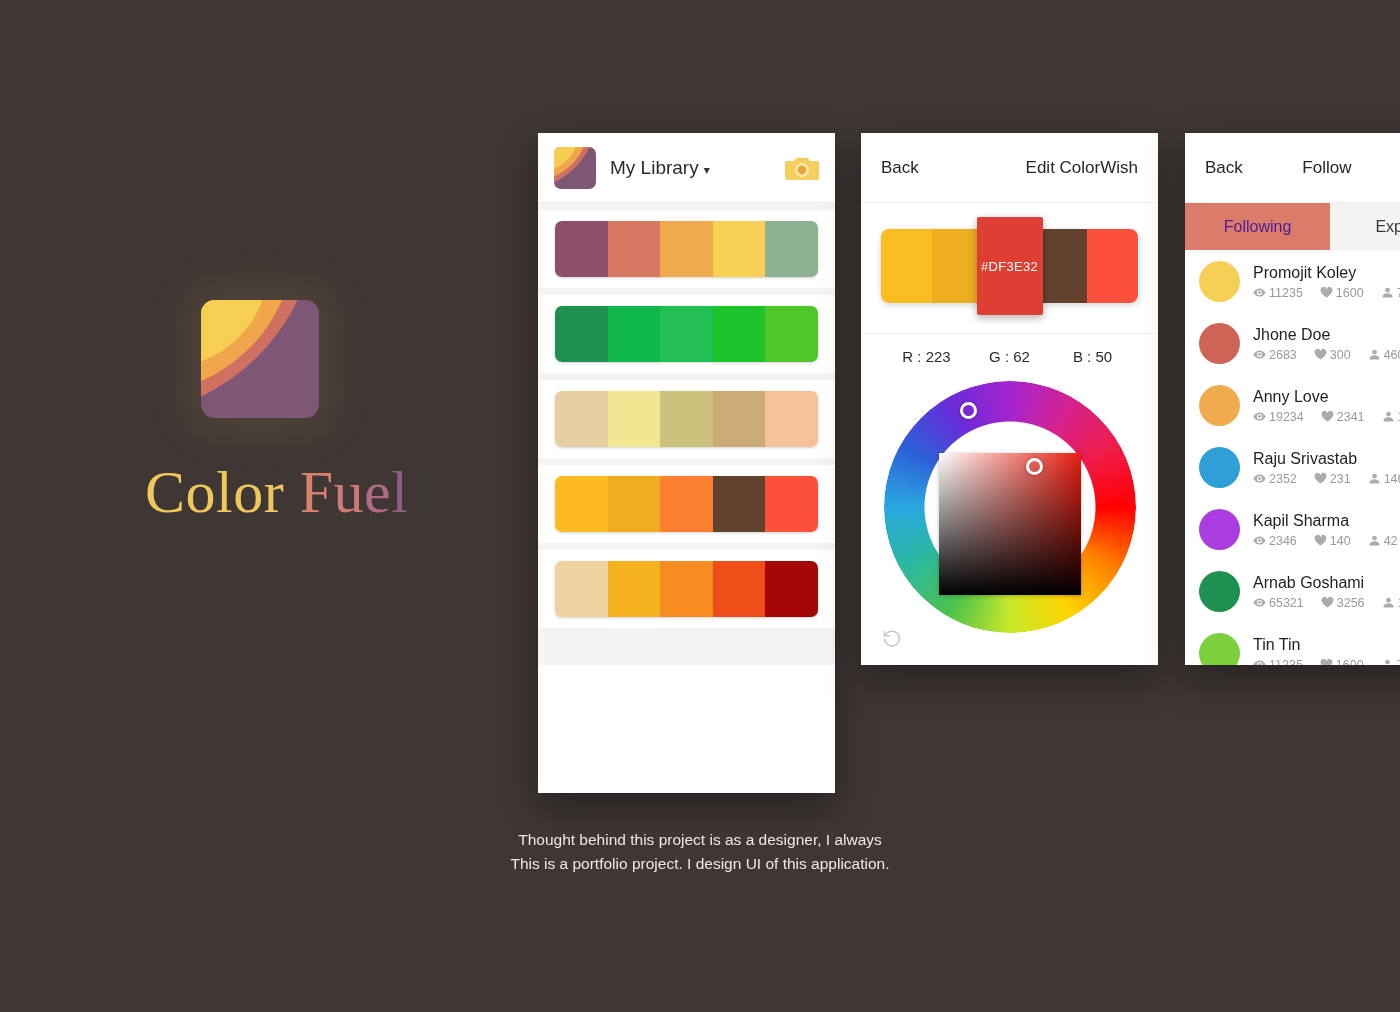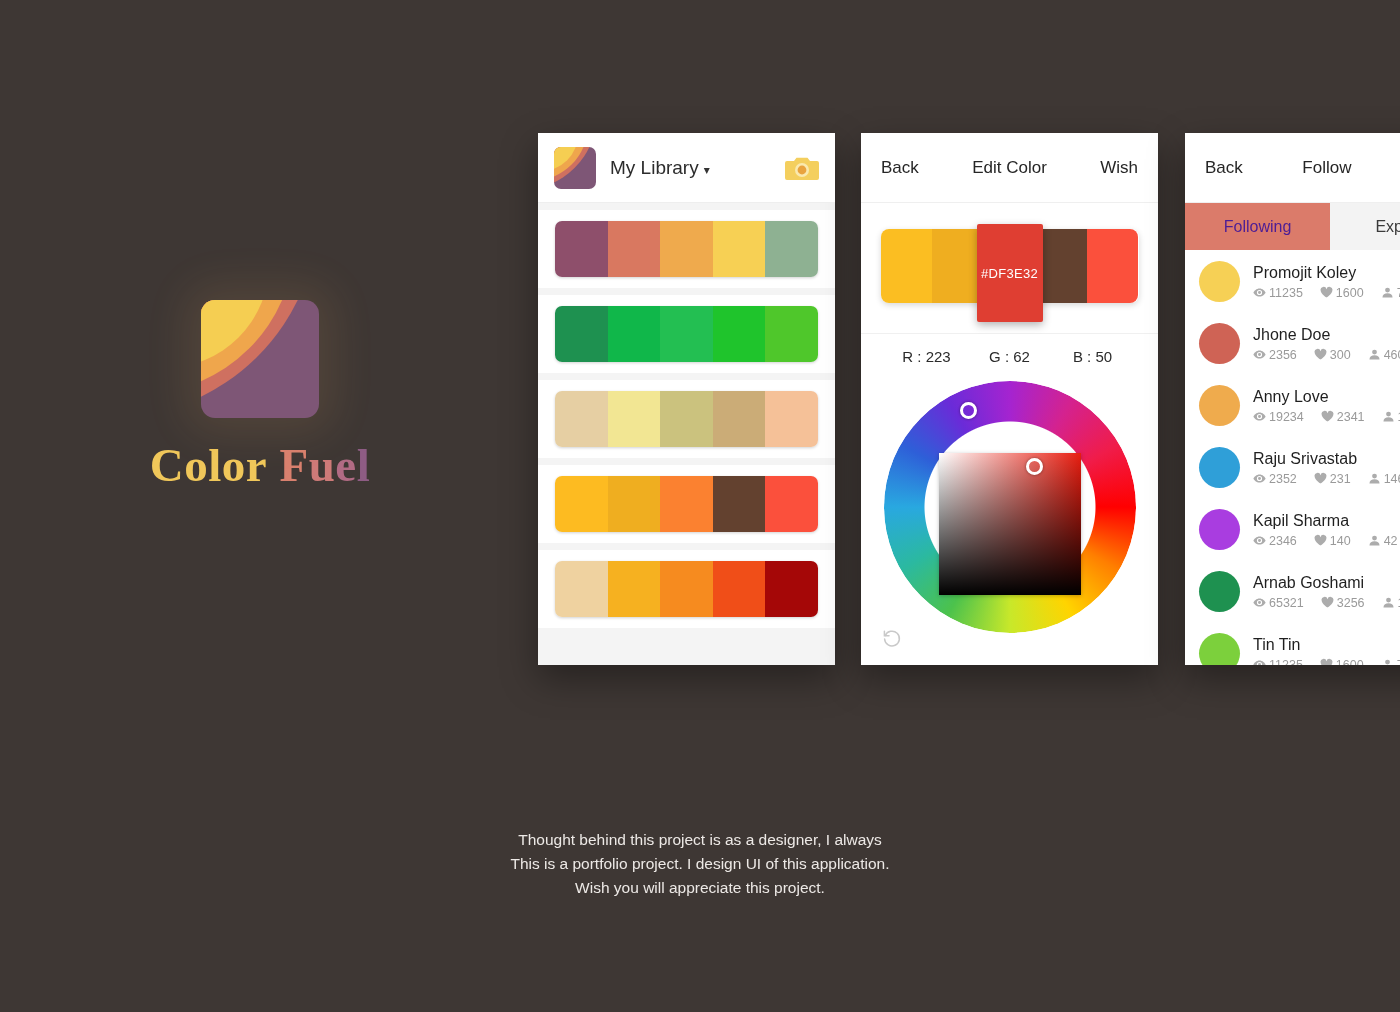--- a/index.html
+++ b/index.html
@@ -17,37 +17,37 @@
     width:118px; height:118px; margin:0 auto;
     border-radius:14px; position:relative; overflow:hidden;
     background:#7E5676;
     box-shadow:0 0 42px 16px rgba(255,190,110,.10);
   }
   .arc { position:absolute; right:-2px; bottom:-2px; border-radius:50%; }
   .arc.a1 { width:210px; height:210px; background:#CF7060; left:-92px; top:-92px; right:auto; bottom:auto; border-radius:0 0 100% 0; }
   .arc.a2 { width:156px; height:156px; background:#EFA64C; left:-62px; top:-62px; border-radius:0 0 100% 0; }
   .arc.a3 { width:104px; height:104px; background:#F5CE52; left:-36px; top:-36px; border-radius:0 0 100% 0; }
   #logo-wordmark {
-    margin-top:24px; font-family:"Liberation Serif", serif;
-    font-size:47px; font-weight:bold; letter-spacing:.5px;
+    margin-top:44px; font-family:"Liberation Serif", serif;
+    font-size:60px; font-weight:normal; letter-spacing:.5px;
     line-height:1;
   }
   .w-color { color:#F0C75A; }
   .w-f { color:#D9806E; }
   .w-u { color:#CE7A78; }
   .w-e { color:#B16B84; }
   .w-l { color:#8E5C84; }
 
   
   .phone {
     position:absolute; top:133px; background:#FFFFFF;
     overflow:hidden;
     box-shadow:0 14px 34px rgba(0,0,0,.38);
   }
-  #phone1 { left:538px; width:297px; height:532px; }
+  #phone1 { left:538px; width:297px; height:660px; }
   #phone2 { left:861px; width:297px; height:532px; }
   #phone3 { left:1185px; width:290px; height:532px; }
 
   
   .nav1 {
     height:70px; display:flex; align-items:center; padding:0 16px;
     background:#fff; border-bottom:1px solid #EEE; position:relative; z-index:3;
   }
   .nav1-logo { width:42px; height:42px; border-radius:7px; position:relative; overflow:hidden; background:#7E5676; flex:0 0 auto; }
   .nav1-logo .arc.a1 { width:76px; height:76px; left:-33px; top:-33px; }
@@ -64,21 +64,21 @@
     margin-bottom:7px;
   }
   .swatch { height:56px; border-radius:7px; overflow:hidden; display:flex; box-shadow:0 1px 3px rgba(0,0,0,.18); }
   .swatch span { flex:1; }
 
   
   .nav2 {
     height:70px; display:flex; align-items:center; padding:0 20px;
     font-size:17px; color:#262626; background:#fff; border-bottom:1px solid #EFEFEF;
   }
-  .nav2 .mid { flex:1; text-align:center; }
+  .nav2 .mid { flex:1; text-align:right; }
   .edit-top { background:#fff; padding:26px 0 30px; position:relative; }
   .edit-swatch {
     width:258px; height:74px; margin:0 auto; display:flex; border-radius:8px;
     box-shadow:0 2px 6px rgba(0,0,0,.16);
   }
   .edit-swatch span { flex:1; }
   .edit-swatch span:first-child { border-radius:8px 0 0 8px; }
   .edit-swatch span:last-child { border-radius:0 8px 8px 0; }
   .sel-chip {
     position:absolute; left:50%; transform:translateX(-50%);
@@ -234,21 +234,21 @@
     <span>Wish</span>
   </div>
   <div class="edit-top">
     <div class="edit-swatch">
         <span style="background: rgb(251, 190, 34);"></span>
         <span style="background: rgb(239, 174, 32);"></span>
         <span style="background: rgb(251, 129, 48);"></span>
         <span style="background: rgb(99, 65, 47);"></span>
         <span style="background: rgb(251, 80, 60);"></span>
       </div>
-    <div class="sel-chip" style="background: rgb(223, 62, 50); margin-top: 7px;">
+    <div class="sel-chip" style="background: rgb(223, 62, 50);">
       <span>#DF3E32</span>
     </div>
   </div>
   <div class="rgb-row">
     <div>R : 223</div>
     <div>G : 62</div>
     <div>B : 50</div>
   </div>
   <div class="wheel-wrap">
     <div class="wheel"></div>
@@ -305,21 +305,21 @@
       <div class="urow">
         <div class="av" style="background:#CF6355"></div>
         <div class="uinfo">
           <div class="uname">Jhone Doe</div>
           <div class="ustats">
             <span class="stat">
               <svg width="13" height="13" viewBox="0 0 16 16" fill="#ACACAC" aria-hidden="true">
                 <path d="M8 3C4.3 3 1.3 6 .5 8c.8 2 3.8 5 7.5 5s6.7-3 7.5-5c-.8-2-3.8-5-7.5-5zm0 8.2A3.2 3.2 0 1 1 8 4.8a3.2 3.2 0 0 1 0 6.4z"></path>
                 <circle cx="8" cy="8" r="1.8"></circle>
               </svg>
-              <span>2356</span>
+              <span>2683</span>
             </span>
             <span class="stat">
               <svg width="13" height="13" viewBox="0 0 16 16" fill="#ACACAC" aria-hidden="true">
                 <path d="M8 14.2S.8 9.9.8 5.6A3.6 3.6 0 0 1 8 3.9a3.6 3.6 0 0 1 7.2 1.7C15.2 9.9 8 14.2 8 14.2z"></path>
               </svg>
               <span>300</span>
             </span>
             <span class="stat">
               <svg width="13" height="13" viewBox="0 0 16 16" fill="#ACACAC" aria-hidden="true">
                 <circle cx="8" cy="5" r="3"></circle>
@@ -469,14 +469,13 @@
             </span>
           </div>
         </div>
       </div>
     </div>
 </div>
 
 <div id="caption">
   <div>Thought behind this project is as a designer, I always</div>
   <div>This is a portfolio project. I design UI of this application.</div>
-  <div>Wish you will appreciate this project.</div>
 </div>
 
 </body></html>

